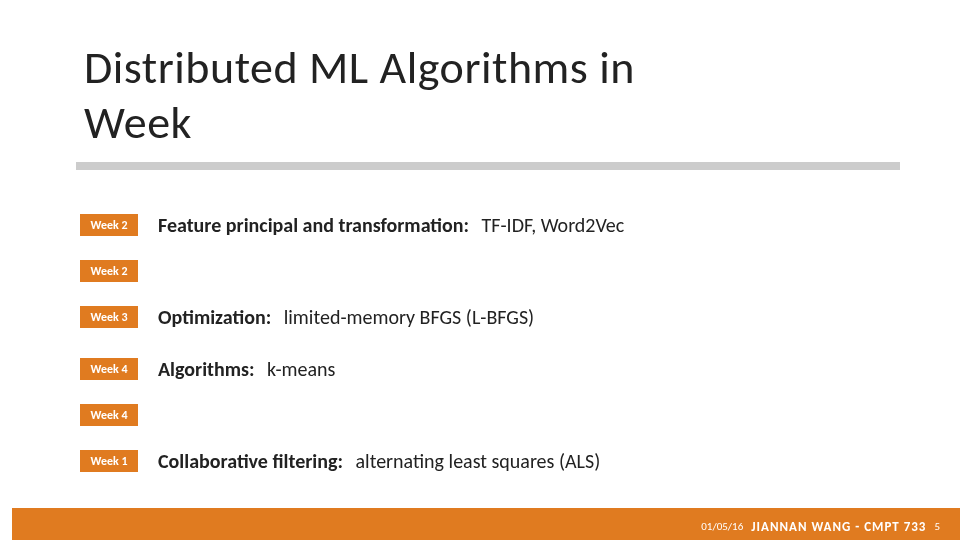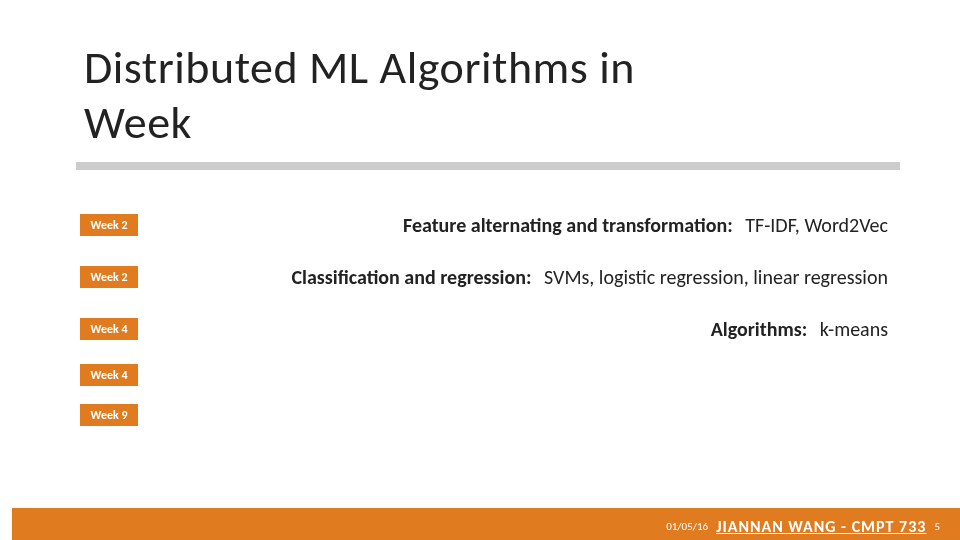--- a/index.html
+++ b/index.html
@@ -55,21 +55,20 @@
     .items-list {
       display: flex;
       flex-direction: column;
       gap: 10px;
     }
 
     .list-item {
       display: flex;
       align-items: center;
       gap: 12px;
-      justify-content: space-between;
     }
 
     .week-badge {
       background: #e07b20;
       color: #ffffff;
       font-size: 12px;
       font-weight: 600;
       padding: 4px 8px;
       white-space: nowrap;
       min-width: 58px;
@@ -95,25 +94,24 @@
       justify-content: flex-end;
       padding: 0 20px;
     }
 
     .footer-left {
       font-size: 11px;
       color: #ffffff;
     }
 
     .footer-center {
-      font-size: 16px;
+      font-size: 13px;
       color: #ffffff;
       font-weight: 600;
       letter-spacing: 1px;
-      text-decoration: underline;
     }
 
     .footer-right {
       font-size: 11px;
       color: #ffffff;
     }
   </style>
 </head>
 <body>
 
@@ -125,45 +123,51 @@
         <span>Week</span>
       </div>
       <div class="title-divider"></div>
     </div>
 
     <div class="items-list">
 
       <div class="list-item">
         <span class="week-badge">Week 2</span>
         <span class="item-text">
-          <strong>Feature alternating and transformation:</strong><span>  TF-IDF,  Word2Vec</span>
+          <strong>Feature principal and transformation:</strong><span>  TF-IDF,  Word2Vec</span>
         </span>
       </div>
 
       <div class="list-item">
         <span class="week-badge">Week 2</span>
+      </div>
+
+      <div class="list-item">
+        <span class="week-badge">Week 3</span>
         <span class="item-text">
-          <strong>Classification and regression:</strong><span>  SVMs, logistic regression, linear regression</span>
+          <strong>Optimization:</strong><span>  limited-memory BFGS (L-BFGS)</span>
         </span>
       </div>
-
 
       <div class="list-item">
         <span class="week-badge">Week 4</span>
         <span class="item-text">
           <strong>Algorithms:</strong><span>  k-means</span>
         </span>
       </div>
 
       <div class="list-item">
         <span class="week-badge">Week 4</span>
       </div>
 
       <div class="list-item">
-        <span class="week-badge">Week 9</span>
+        <span class="week-badge">Week 1</span>
+        <span class="item-text">
+          <strong>Collaborative filtering:</strong><span>  alternating least squares (ALS)</span>
+        </span>
       </div>
 
     </div>
   </div>
 
   <div class="footer">
     <span class="footer-left">01/05/16</span>
     <span class="footer-center">JIANNAN WANG - CMPT 733</span>
     <span class="footer-right">5</span>
   </div>

